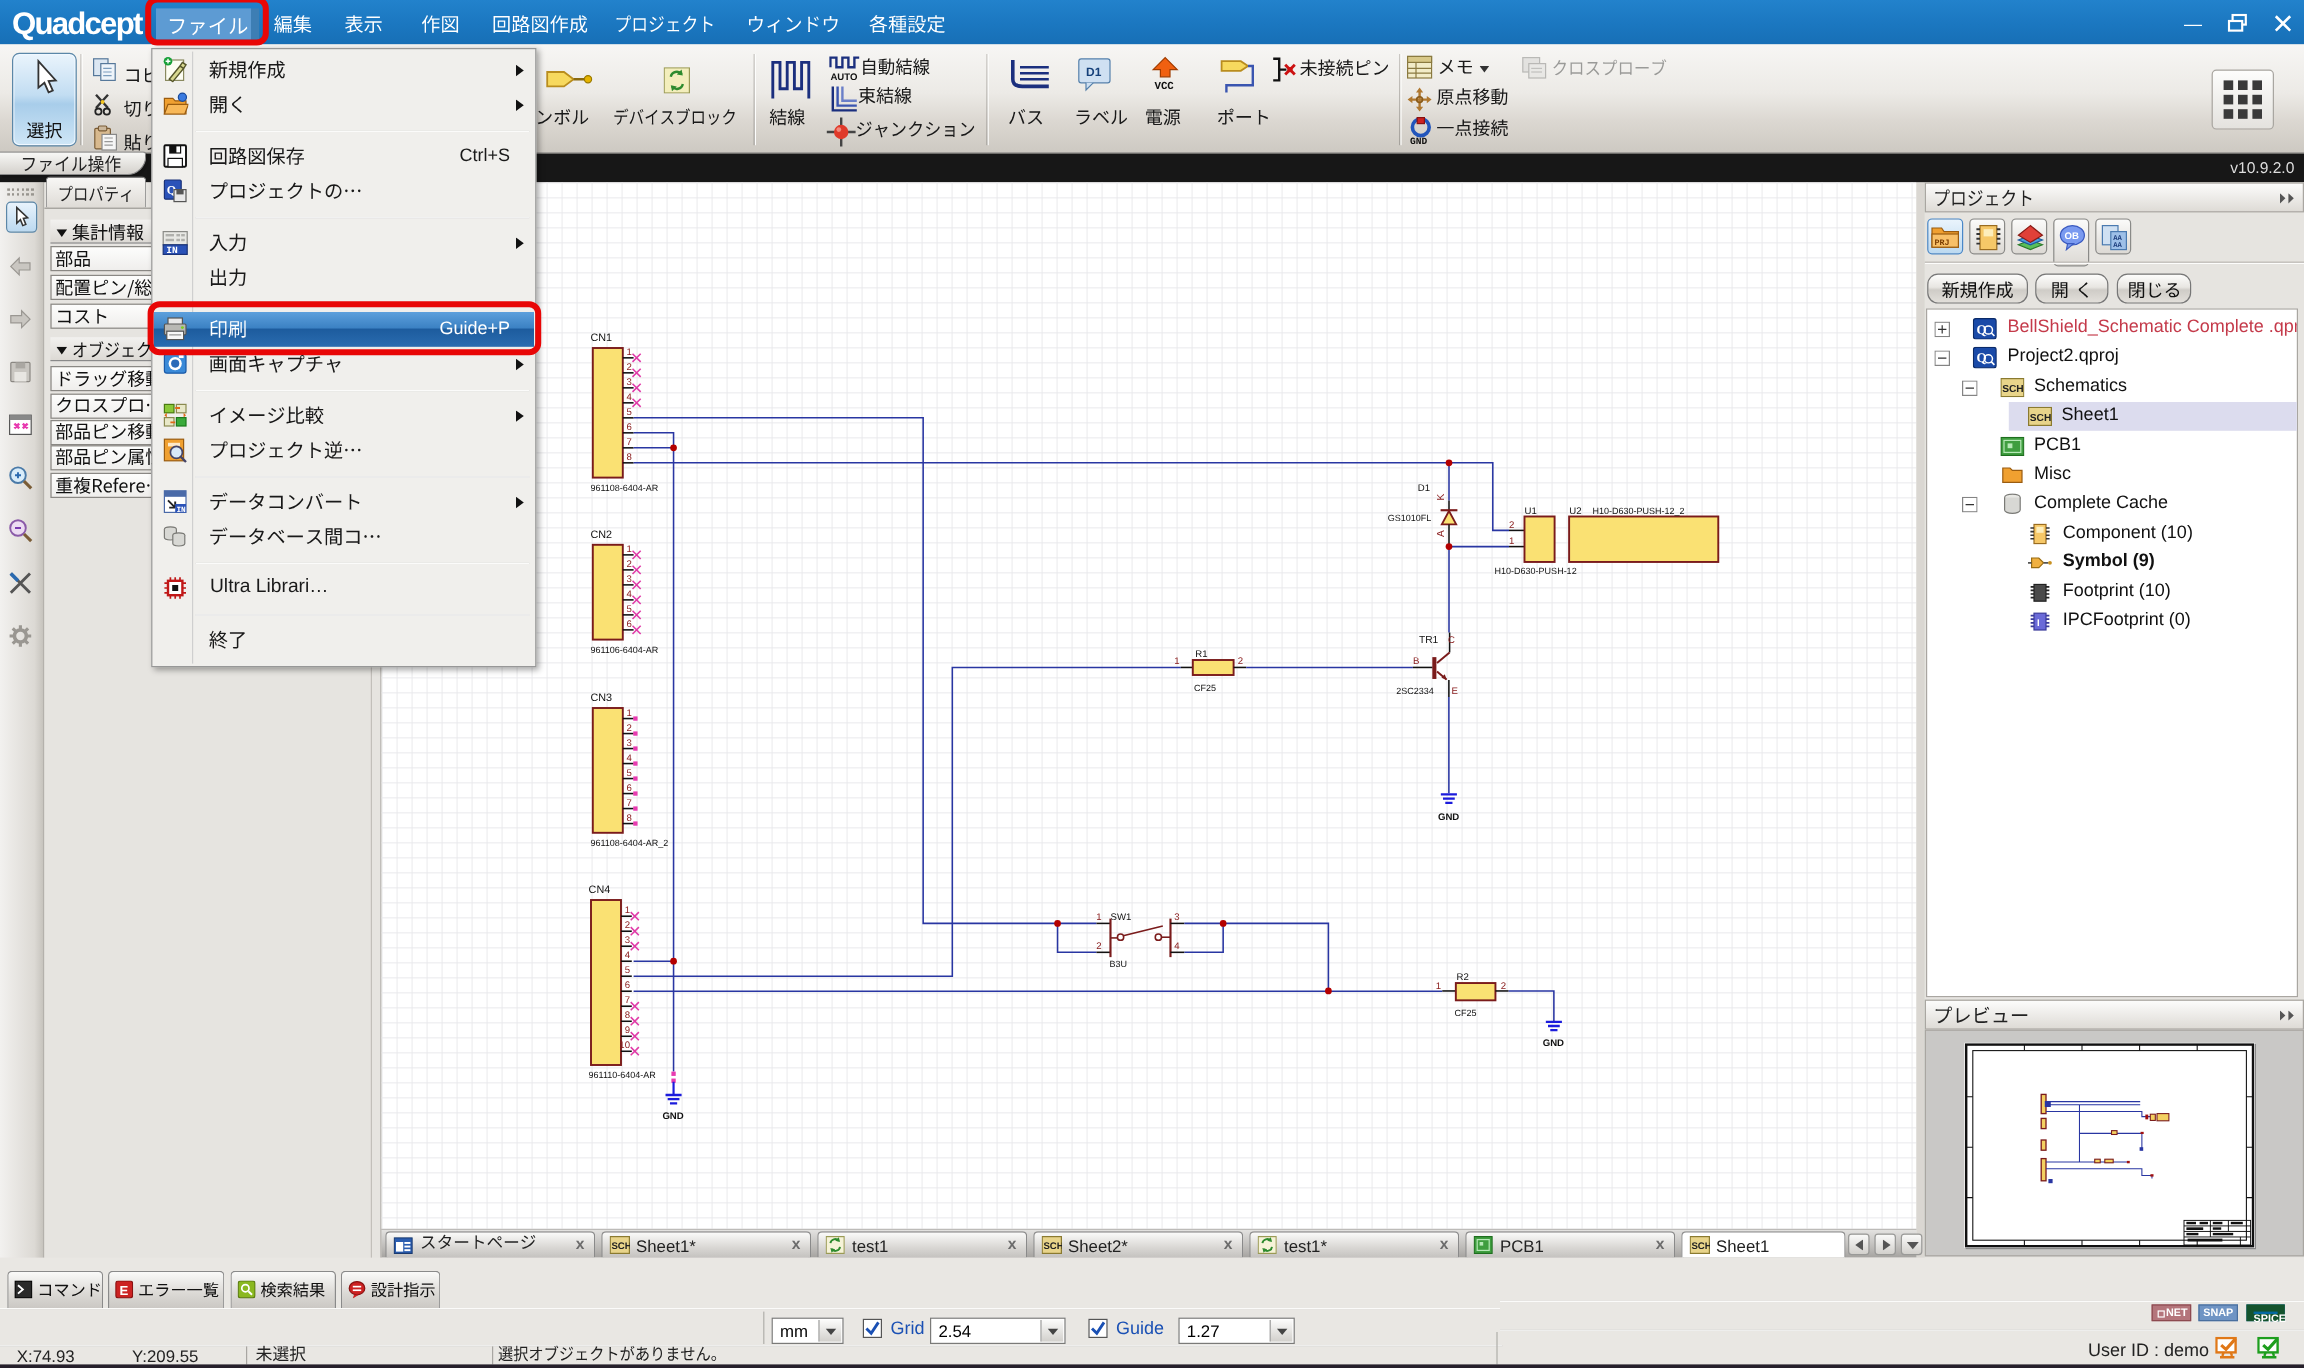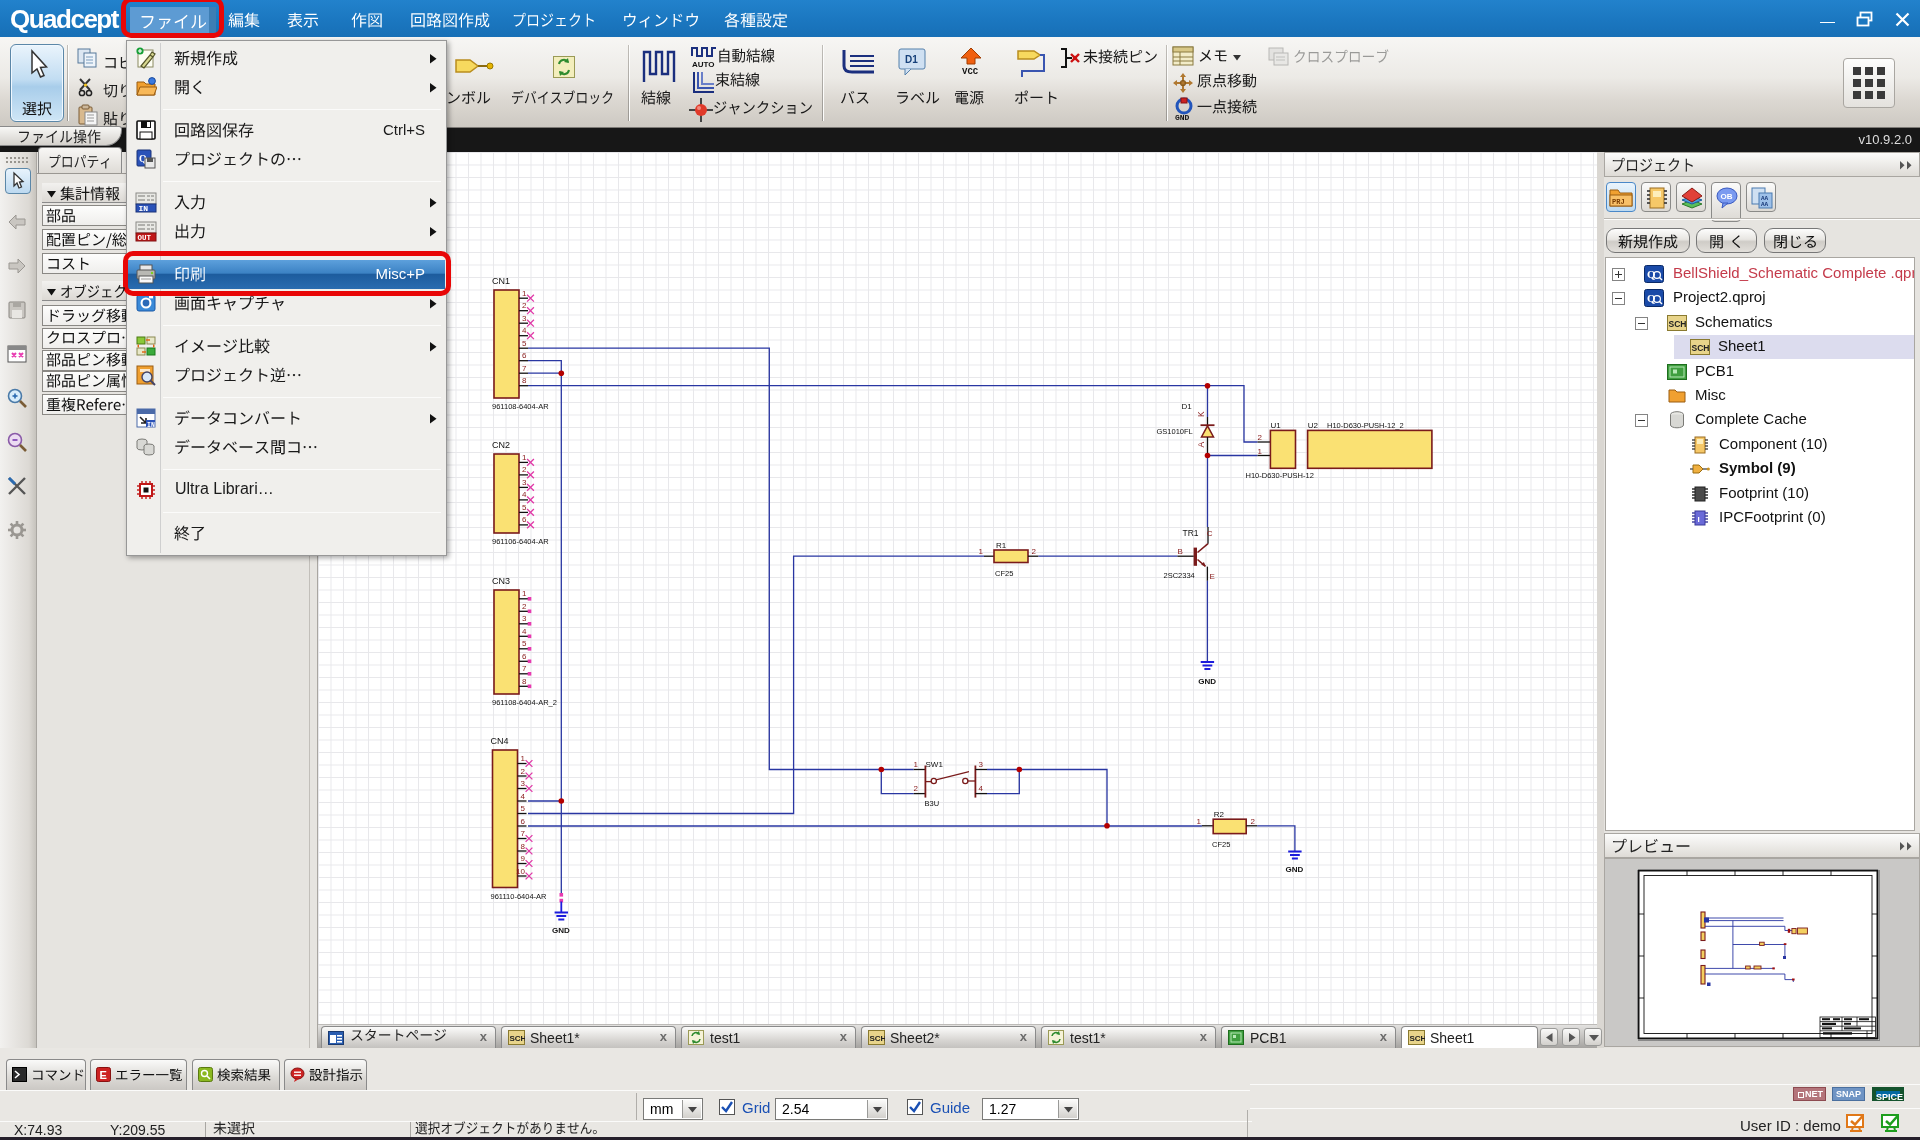--- a/index.html
+++ b/index.html
@@ -997,21 +997,21 @@
       <span style="position:absolute;left:6px;top:2px;font-size:14px;">1.27</span>
       <div style="position:absolute;right:1px;top:1px;width:19px;height:18px;background:linear-gradient(#fbfbfa,#d2d0cc);border-left:1px solid #9a9a98;color:#333;">
           <svg style="position:absolute;left:5px;top:7px;" width="9" height="6">
             <path d="M0 0 H9 L4.5 5.5 Z" fill="#444"></path>
           </svg>
         </div>
     </div>
 
     <div class="abs" style="left:1793px;top:39px;width:33px;height:14px;background:#b4757b;border:1px solid #8d4a50;color:#fff;font-size:9px;font-weight:bold;text-align:right;line-height:12px;padding-right:2px;"><span style="display:inline-block;width:6px;height:6px;border:1.5px solid #fff;background:#b4757b;vertical-align:-0.5px;margin-right:1.5px;"></span>NET</div>
     <div class="abs" style="left:1832px;top:39px;width:33px;height:14px;background:#6f94c4;border:1px solid #4a6f9e;color:#fff;font-size:9px;font-weight:bold;text-align:center;line-height:12px;">SNAP</div>
-    <div class="abs" style="left:1872px;top:39px;width:32px;height:14px;background:#0369a1;border:4px solid #14532d;color:#fff;font-size:9px;font-weight:bold;text-align:center;line-height:12px;">SPICE</div>
+    <div class="abs" style="left:1872px;top:39px;width:32px;height:14px;background:#0369a1;border:6px solid #14532d;color:#fff;font-size:9px;font-weight:bold;text-align:center;line-height:12px;">SPICE</div>
     <div class="abs" style="left:1250px;top:60px;width:670px;height:1px;background:#b0aeaa;border-bottom:1px solid #fbfbfa;"></div>
     <div class="abs" style="left:0;top:73px;width:1252px;height:1px;background:#b0aeaa;border-bottom:1px solid #fbfbfa;"></div>
     <div class="abs" style="left:1247px;top:62px;width:1px;height:27px;background:#b0aeaa;"></div>
 
     <div id="statusrow" class="abs">
       <span class="abs" style="left:14px;top:1px;">X:74.93</span>
       <span class="abs" style="left:110px;top:1px;">Y:209.55</span>
 
     </div>
     <div class="abs" style="left:205px;top:74px;width:1px;height:15px;background:#a8a6a2;"></div>
@@ -1084,48 +1084,30 @@
             <rect x="12" y="8" width="3" height="2"></rect>
             <rect x="16" y="8" width="3" height="2"></rect>
           </g>
           <rect x="1" y="13" width="20" height="8" fill="#2a52b8" stroke="#1a3278"></rect>
           <text x="3.5" y="20" font-size="8" font-weight="bold" fill="#fff" font-family="Liberation Mono">IN</text>
         </svg>
       <svg style="position:absolute;right:8px;top:10px;" width="7" height="10">
           <path d="M0 0 L6.5 4.75 L0 9.5 Z" fill="#111"></path>
         </svg>
     </div>
-    <div class="mrow" style="top:176px;">
-      <svg class="micon" viewBox="0 0 22 22">
-          <rect x="1" y="2" width="20" height="11" fill="#e8e8e4" stroke="#8a8a86"></rect>
-          <g fill="#b0b0ac">
-            <rect x="3" y="4" width="7" height="2"></rect>
-            <rect x="12" y="4" width="3" height="2"></rect>
-            <rect x="16" y="4" width="3" height="2"></rect>
-            <rect x="3" y="8" width="7" height="2"></rect>
-            <rect x="12" y="8" width="3" height="2"></rect>
-            <rect x="16" y="8" width="3" height="2"></rect>
-          </g>
-          <rect x="1" y="13" width="20" height="8" fill="#c01818" stroke="#801010"></rect>
-          <text x="2.5" y="20" font-size="7.5" font-weight="bold" fill="#fff" font-family="Liberation Mono">OUT</text>
-        </svg>
-      <svg style="position:absolute;right:8px;top:10px;" width="7" height="10">
-          <path d="M0 0 L6.5 4.75 L0 9.5 Z" fill="#111"></path>
-        </svg>
-    </div>
     <div class="msep" style="top:212px;"></div>
     <div class="mrow" id="mhl" style="top:219px;">
       <svg class="micon" viewBox="0 0 22 22">
           <rect x="5" y="2" width="12" height="6" fill="#e8e8e8" stroke="#555"></rect>
           <rect x="2" y="7" width="18" height="9" rx="1" fill="#b8b8b4" stroke="#555"></rect>
           <rect x="4" y="13" width="14" height="7" fill="#f8f8f8" stroke="#555"></rect>
           <line x1="6" y1="16" x2="16" y2="16" stroke="#999"></line>
           <circle cx="17" cy="10" r="1.2" fill="#7ad020"></circle>
         </svg>
-      <span class="sc">Misc+P</span>
+      <span class="sc">Guide+P</span>
     </div>
     <div class="mrow" style="top:248px;">
       <svg class="micon" viewBox="0 0 22 22">
           <rect x="2" y="3" width="18" height="16" rx="2" fill="#3a8ad8" stroke="#1a5aa8"></rect>
           <circle cx="11" cy="11" r="5.5" fill="#fff"></circle>
           <circle cx="11" cy="11" r="3.4" fill="#2a6ab8"></circle>
           <rect x="14" y="4" width="4" height="2.4" fill="#fff"></rect>
         </svg>
       <svg style="position:absolute;right:8px;top:10px;" width="7" height="10">
           <path d="M0 0 L6.5 4.75 L0 9.5 Z" fill="#111"></path>

